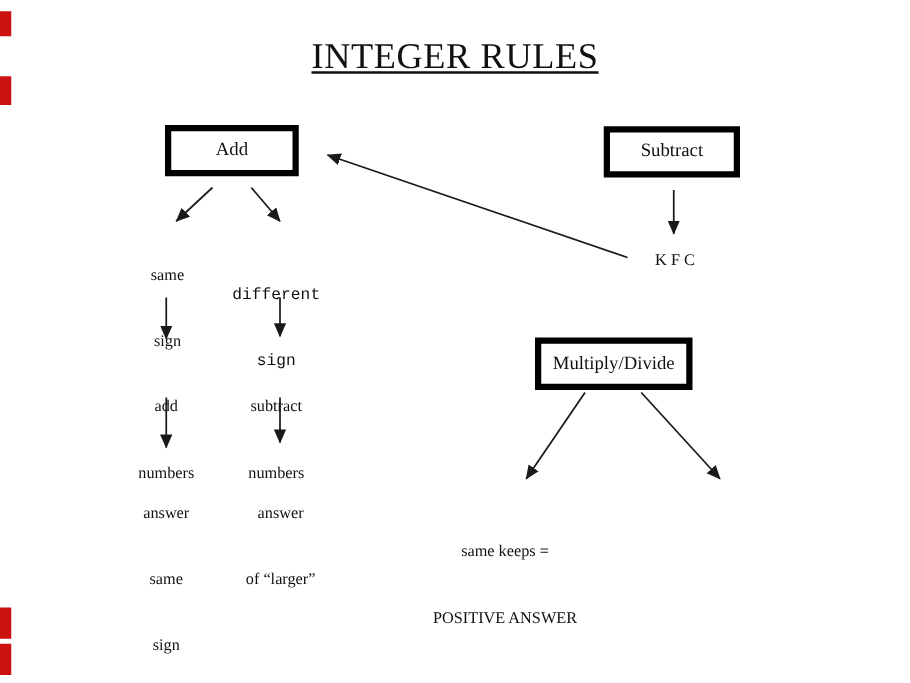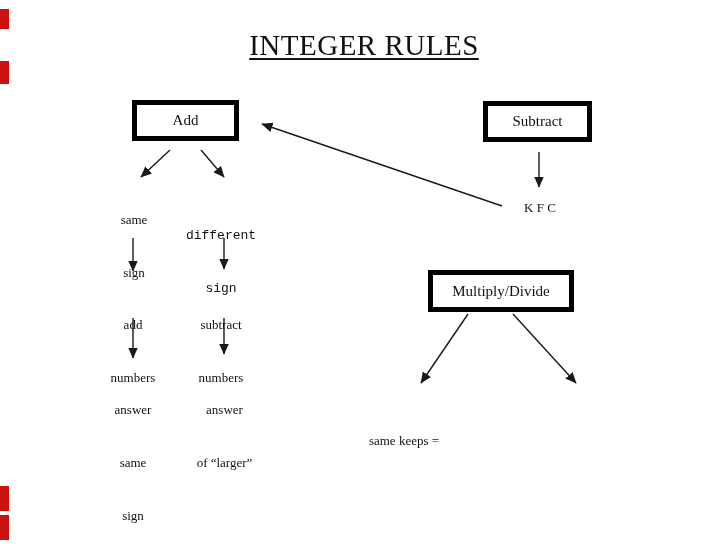--- a/index.html
+++ b/index.html
@@ -28,21 +28,21 @@
     border: 5px solid #000000;
     background: #ffffff;
     display: flex;
     align-items: center;
     justify-content: center;
     font-size: 15px;
     white-space: nowrap;
   }
   .box-add { left: 132px; top: 100px; width: 107px; height: 41px; }
   .box-subtract { left: 483px; top: 101px; width: 109px; height: 41px; }
-  .box-multiply { left: 428px; top: 270px; width: 146px; height: 42px; }
+  .box-multiply { left: 428px; top: 270px; width: 126px; height: 42px; }
 
   .text-node {
     position: absolute;
     text-align: center;
     font-size: 13px;
     line-height: 17.6px;
     white-space: pre-wrap;
   }
   .t-same-sign        { left: 89px;  top: 176px; width: 90px; }
   .t-different-sign   { left: 176px; top: 192px; width: 90px; font-family: Liberation Mono, monospace; }
@@ -136,17 +136,18 @@
   <div class="text-node t-answer-larger">
     <div>answer</div>
     <div>of “larger”</div>
     
   </div>
 
   <div class="text-node t-kfc">K F C</div>
 
   <div class="text-node t-positive">
     <div>same keeps =</div>
+    <div>POSITIVE ANSWER</div>
   </div>
   <div class="text-node t-negative">
   </div>
 
 </div>
 
 </body></html>

